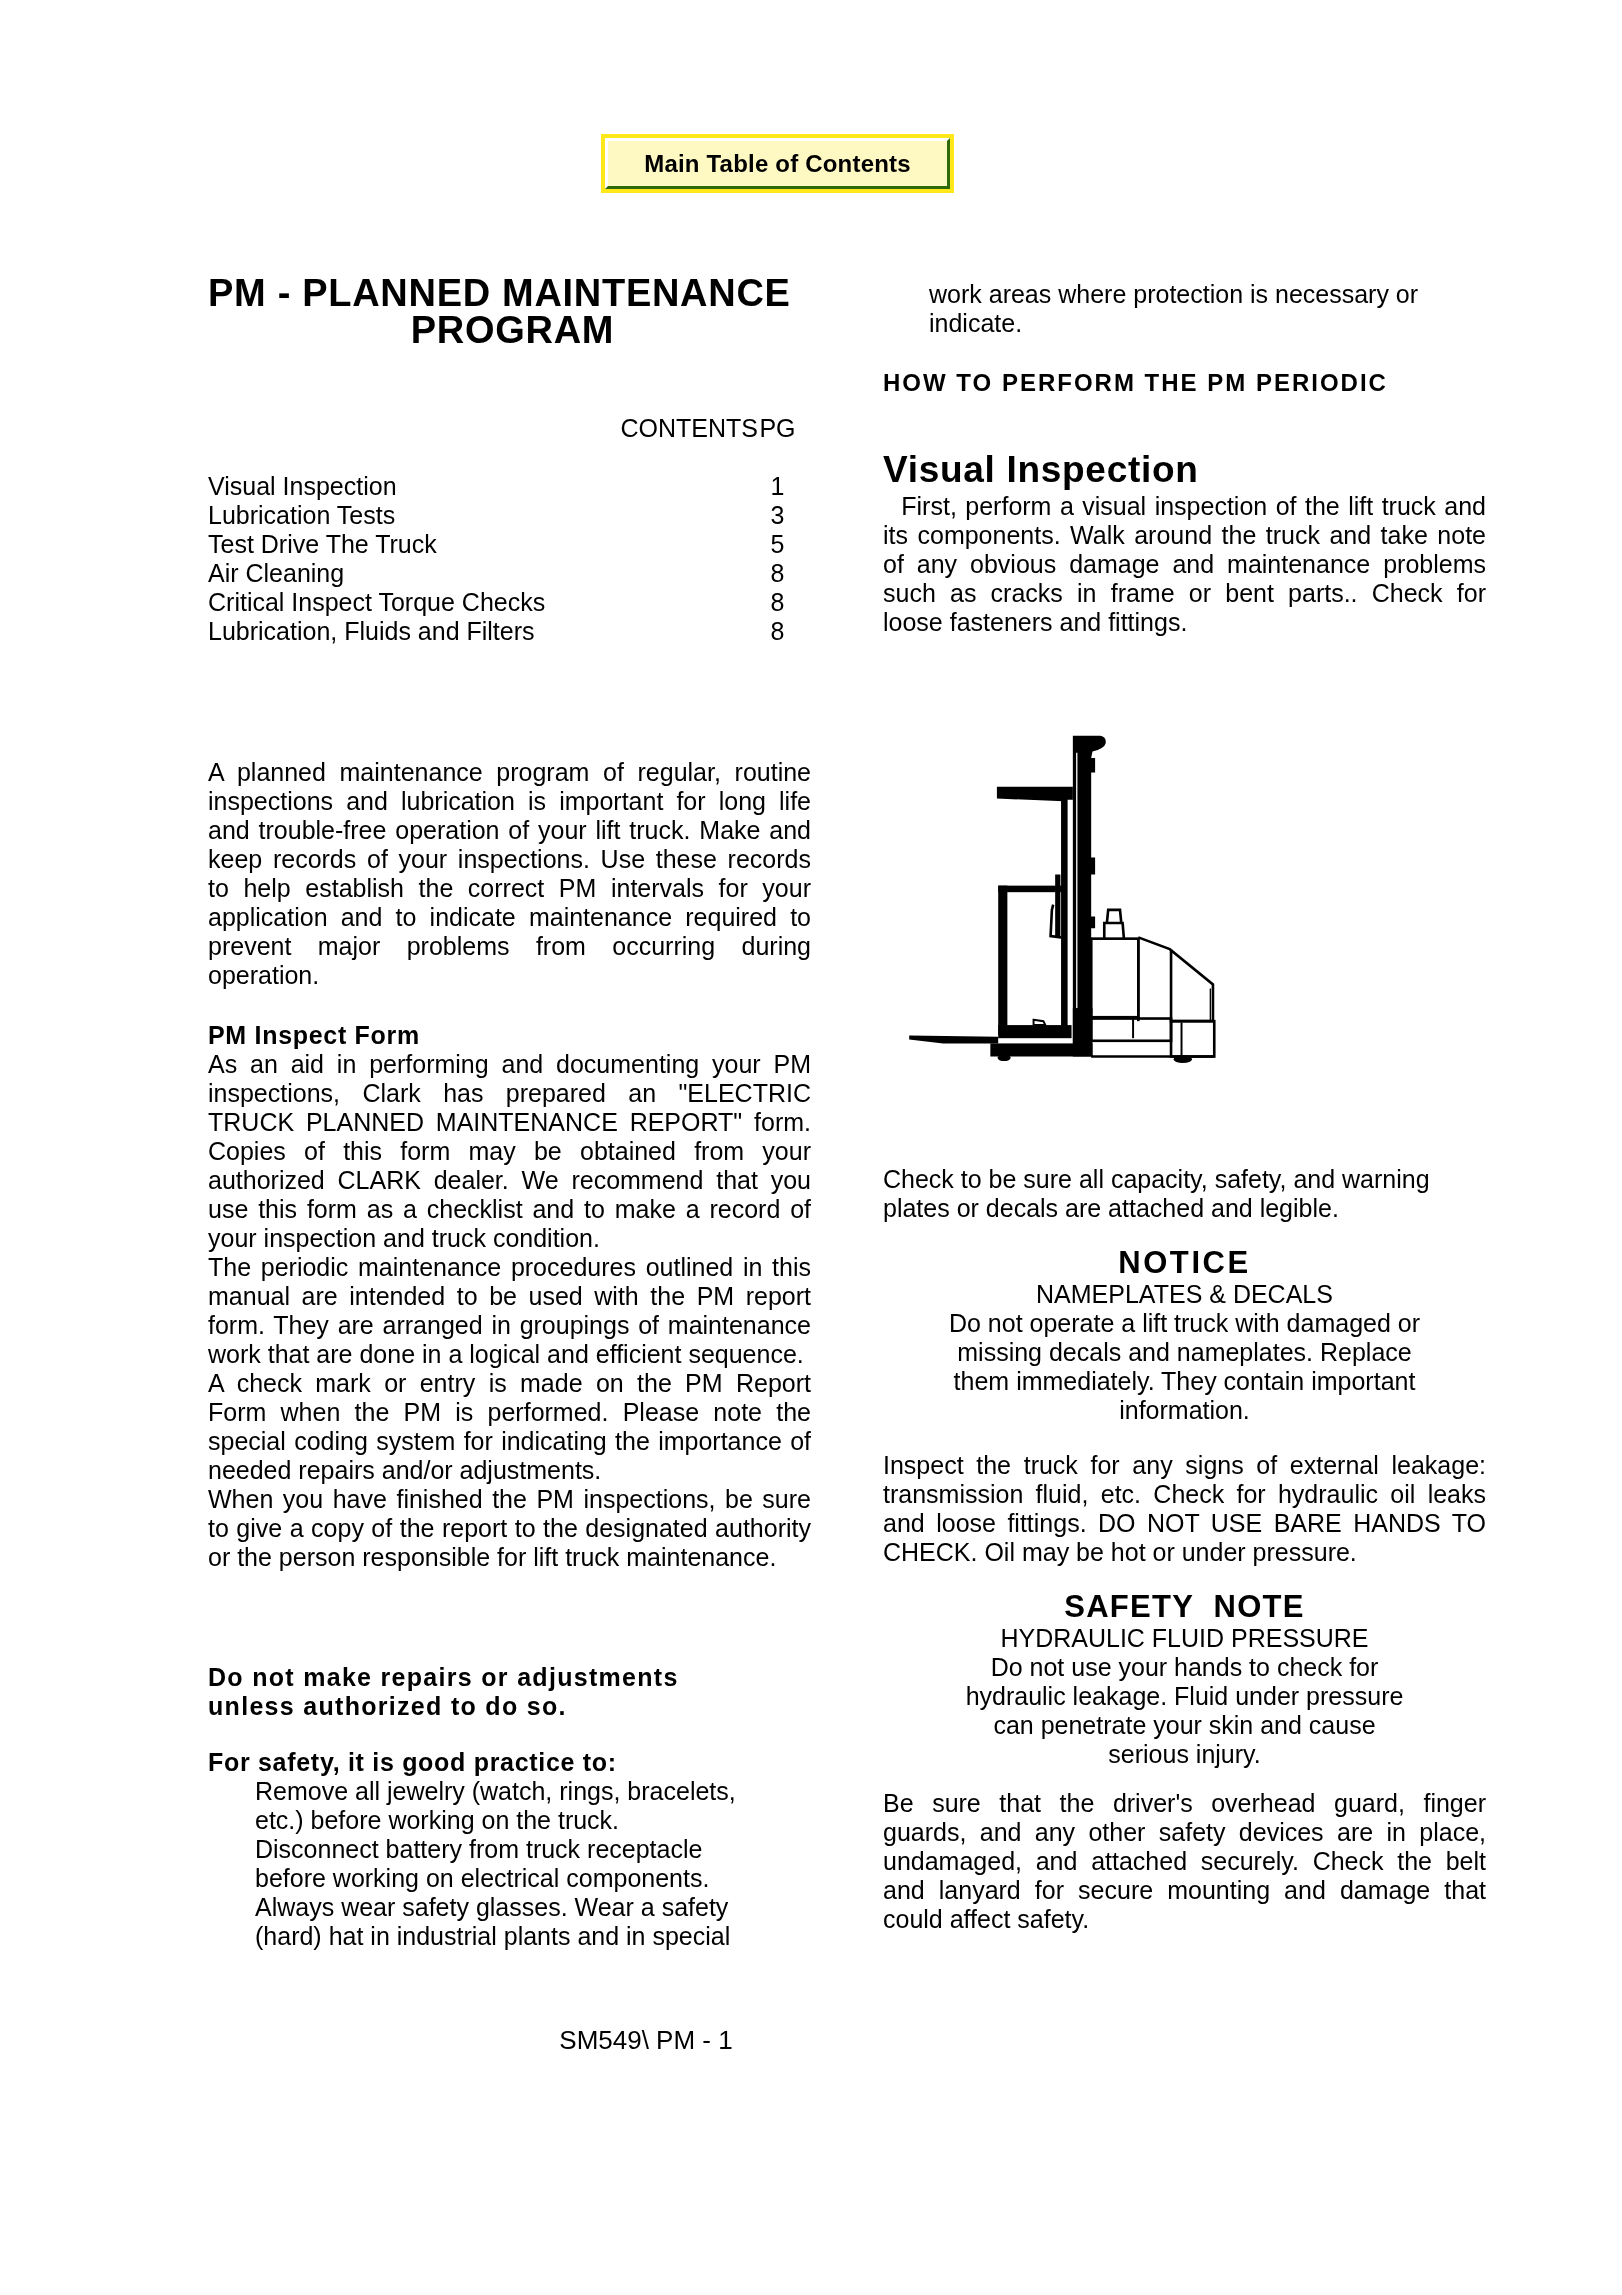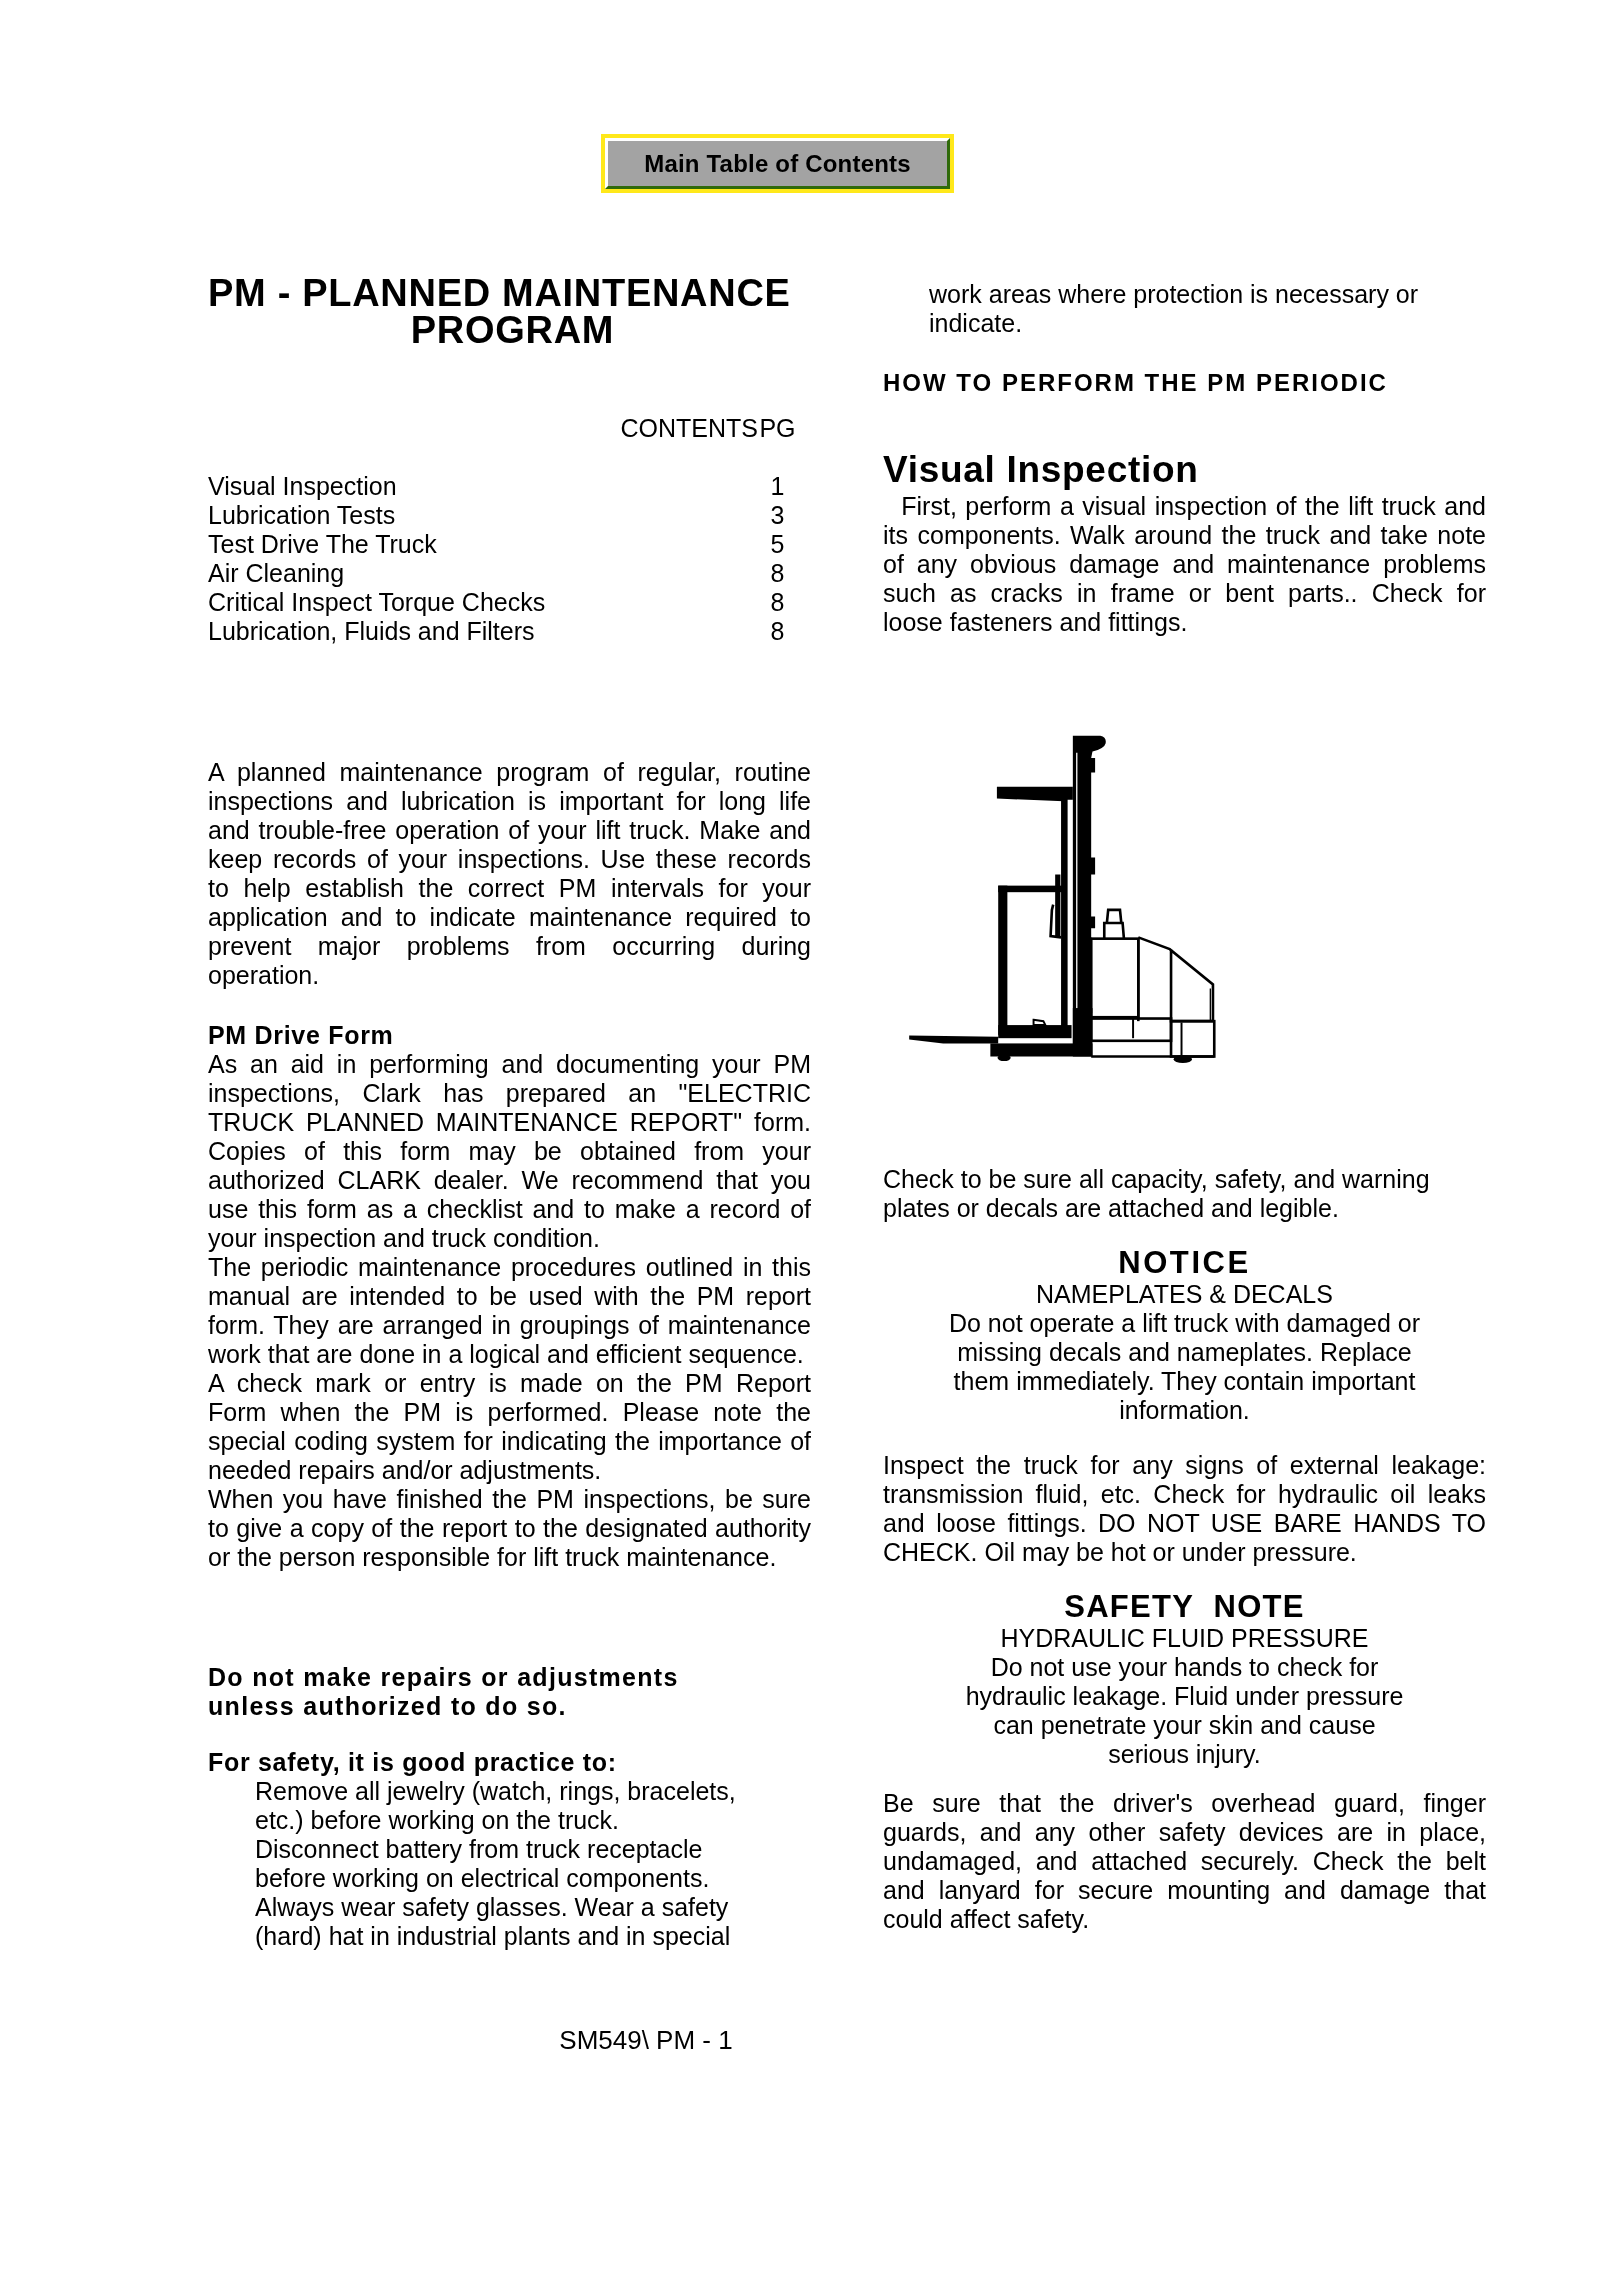--- a/index.html
+++ b/index.html
@@ -3,21 +3,21 @@
 <meta charset="utf-8">
 <style>
   html, body { margin:0; padding:0; background:#ffffff; }
   body { width:1623px; height:2295px; position:relative; overflow:hidden;
          font-family:"Liberation Sans", sans-serif; color:#000; }
   .abs { position:absolute; }
 
   
   .toc-btn { left:601px; top:134px; width:353px; height:59px; box-sizing:border-box;
              background:#ffe81a; padding:3.9px; cursor:pointer; }
-  .toc-btn-inner { width:100%; height:100%; box-sizing:border-box; background:#a3a3a3;
+  .toc-btn-inner { width:100%; height:100%; box-sizing:border-box; background:#fef9c3;
              border-top:3.3px solid #ffffff; border-left:3.3px solid #ffffff;
              border-bottom:3.3px solid #2f6a0a; border-right:3.3px solid #2f6a0a;
              display:flex; align-items:center; justify-content:center;
              font-weight:bold; font-size:24px; color:#000; letter-spacing:0.2px; }
 
   
   .title { left:208px; top:275px; width:609px; text-align:center; font-weight:bold;
            font-size:38px; line-height:37px; letter-spacing:0.7px; }
   .title .l1 { display:block; text-align:left; }
   .title .l2 { display:block; }
@@ -91,21 +91,21 @@
     <span>Lubrication, Fluids and Filters</span>
     <span class="pg">8</span>
   </div>
 </div>
 
 <div class="abs body left-col" style="top:758px;">
   <p>A planned maintenance program of regular, routine inspections and lubrication is important for long life and trouble-free operation of your lift truck.  Make and keep records of your inspections. Use these records to help establish the correct PM intervals for your application and to indicate maintenance required to prevent major problems from occurring during operation.</p>
 </div>
 
 <div class="abs body left-col" style="top:1021px;">
-  <div class="sub-head">PM Drive Form</div>
+  <div class="sub-head">PM Inspect Form</div>
   <p>As an aid in performing and documenting your PM inspections, Clark has prepared an "ELECTRIC TRUCK PLANNED MAINTENANCE  REPORT" form.  Copies of this form may be obtained from your authorized CLARK dealer.  We recommend that you use this form as a checklist and to make a record of your inspection and truck condition.</p>
   <p>The periodic maintenance procedures outlined in this manual are intended to be used with the PM report form.  They are arranged in groupings of maintenance work that are done in a logical and efficient sequence.</p>
   <p>A check mark or entry is made on the PM Report Form when the PM is performed.  Please note the special coding system for indicating the importance of needed repairs and/or adjustments.</p>
   <p>When you have finished the PM inspections, be sure to give a copy  of the report to the designated authority or the person responsible for lift truck maintenance.</p>
 </div>
 
 <div class="abs left-col" style="top:1663px;">
   <div class="italic-warn">Do not make repairs or adjustments</div>
   <div class="italic-warn">unless authorized to do so.</div>
 </div>

